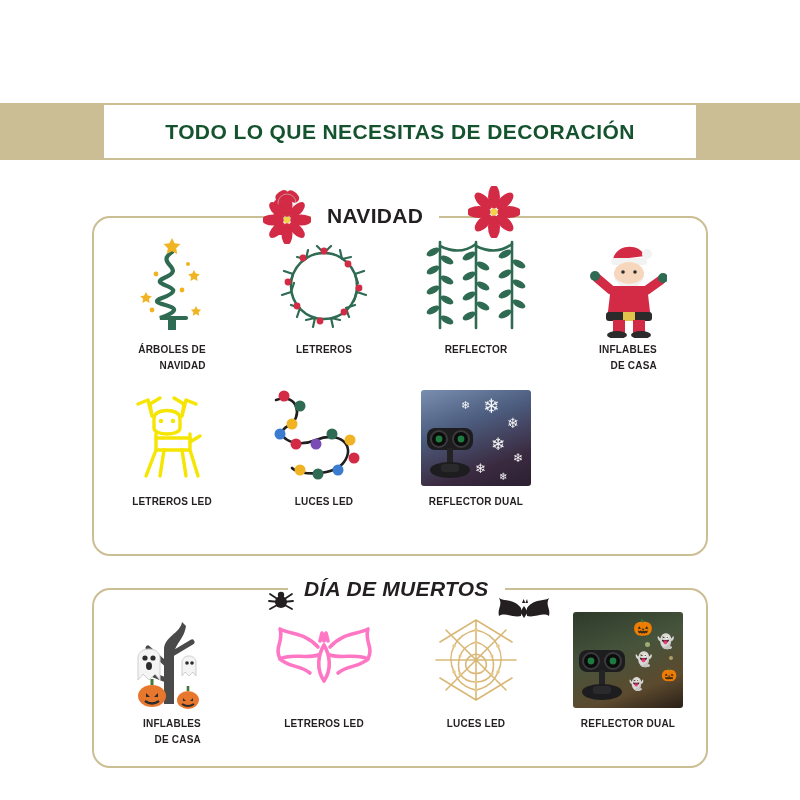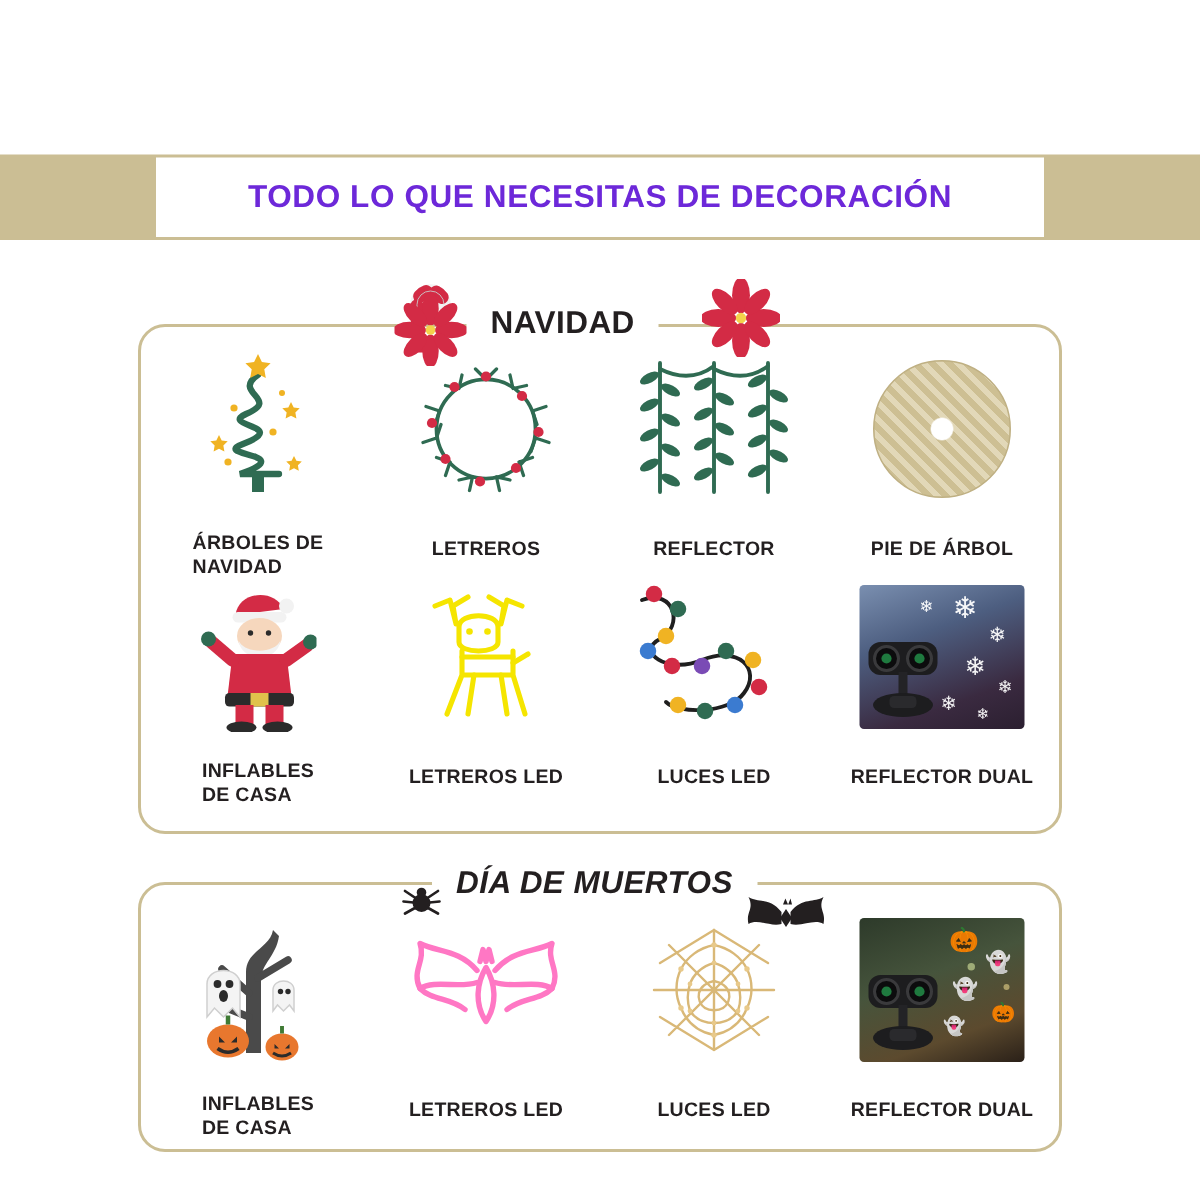--- a/index.html
+++ b/index.html
@@ -36,21 +36,21 @@
     left: 104px;
     width: 592px;
     height: 53px;
     background: #ffffff;
     display: flex;
     flex-direction: column;
     align-items: center;
     justify-content: center;
   }
   .header-line {
-    color: #6d28d9;
+    color: #14532d;
     font-weight: bold;
     font-size: 21px;
     letter-spacing: 0.4px;
     line-height: 25px;
     text-align: center;
     white-space: nowrap;
   }
 
   
   .card {
@@ -130,28 +130,28 @@
 
   .item-art {
     height: 108px;
     width: 130px;
     display: flex;
     align-items: center;
     justify-content: center;
     position: relative;
   }
   .item-label {
-    font-size: 13px;
+    font-size: 10px;
     font-weight: bold;
     color: #231f20;
-    text-align: left;
+    text-align: right;
     line-height: 16px;
     letter-spacing: 0.2px;
     white-space: pre-line;
-    margin-top: 18px;
+    margin-top: 2px;
   }
 
   
   .photo {
     width: 110px;
     height: 96px;
     border-radius: 3px;
     position: relative;
     overflow: hidden;
   }
@@ -323,26 +323,20 @@
             <ellipse cx="95" cy="48" rx="7" ry="3.3" transform="rotate(28 95 48)"></ellipse>
             <ellipse cx="81" cy="58" rx="7" ry="3.3" transform="rotate(-28 81 58)"></ellipse>
             <ellipse cx="95" cy="68" rx="7" ry="3.3" transform="rotate(28 95 68)"></ellipse>
             <ellipse cx="81" cy="78" rx="7" ry="3.3" transform="rotate(-28 81 78)"></ellipse>
           </g>
         </svg>
       </div>
       <div class="item-label">REFLECTOR</div>
     </div>
 
-    <div class="item">
-      <div class="item-art">
-        <div class="skirt"></div>
-      </div>
-      <div class="item-label">PIE DE ÁRBOL</div>
-    </div>
 
     <div class="item">
       <div class="item-art">
         <svg width="78" height="104" viewBox="0 0 78 104">
 
           <path d="M24 26 C26 10 50 8 56 22 L24 26 Z" fill="#d32b45"></path>
           <circle cx="58" cy="20" r="5" fill="#f2f2f2"></circle>
           <rect x="22" y="24" width="36" height="7" rx="3.5" fill="#f2f2f2"></rect>
 
           <ellipse cx="40" cy="40" rx="15" ry="12" fill="#f6d7bd"></ellipse>

